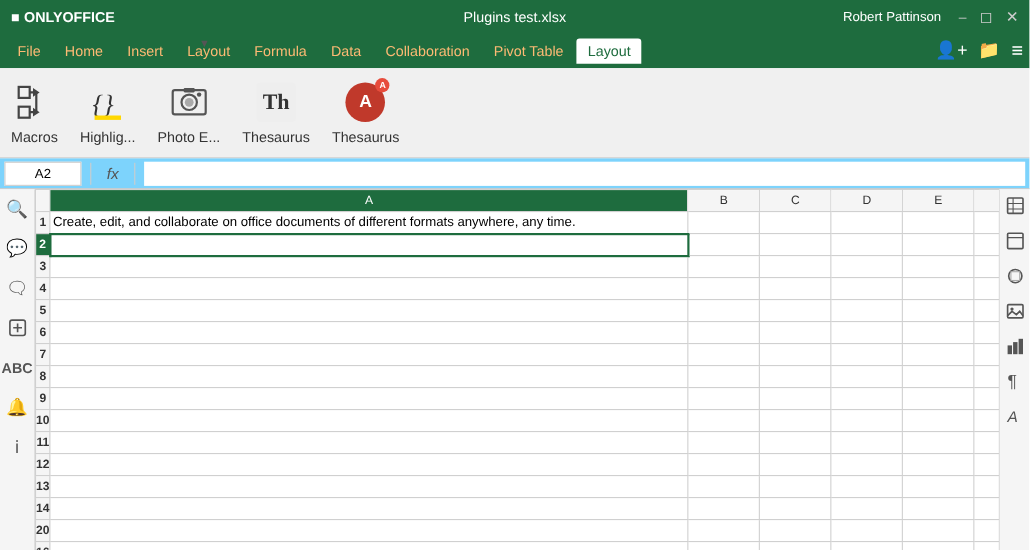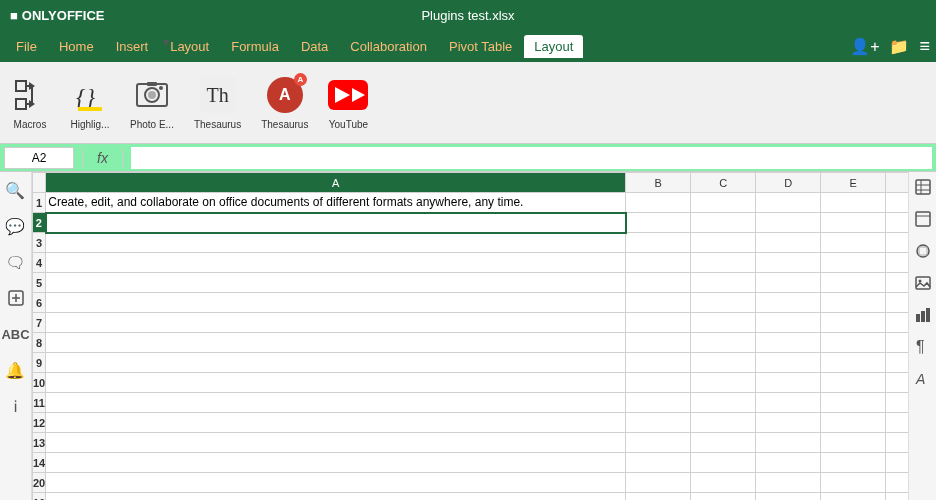--- a/index.html
+++ b/index.html
@@ -74,21 +74,21 @@
     }
     .ribbon-icon {
       width: 40px;
       height: 40px;
       display: flex;
       align-items: center;
       justify-content: center;
       font-size: 24px;
     }
     .ribbon-label {
-      font-size: 10px;
+      font-size: 13px;
       color: #333;
       text-align: left;
     }
 
     
     .yt-icon {
       width: 36px;
       height: 26px;
       background: #ff0000;
       border-radius: 5px;
@@ -132,21 +132,21 @@
       color: #fff;
       font-size: 9px;
       display: flex;
       align-items: center;
       justify-content: center;
     }
 
     
     #formulabar {
       height: 28px;
-      background: #86efac;
+      background: #7dd3fc;
       border-bottom: 1px solid #ccc;
       display: flex;
       align-items: center;
       padding: 0 4px;
       gap: 4px;
     }
     #cell-ref {
       width: 70px;
       height: 22px;
       border: 1px solid #ccc;
@@ -314,34 +314,42 @@
     
     .th-icon {
       width: 36px;
       height: 36px;
       background: #eee;
       border-radius: 4px;
       display: flex;
       align-items: center;
       justify-content: center;
       font-size: 20px;
-      font-weight: normal;
+      font-weight: bold;
       color: #333;
       font-family: Georgia, serif;
     }
   </style>
 </head>
 <body>
 
 <div id="titlebar">
   <div class="logo">
     <span style="color:#fff; font-weight:bold; font-size:13px;">■</span>
     <span>ONLYOFFICE</span>
   </div>
   <div style="position:absolute;left:50%;transform:translateX(-50%); font-size:13px; color:#fff;">Plugins test.xlsx</div>
+  <div style="display:flex;align-items:center;gap:16px;">
+    <span style="font-size:12px;color:#fff;">Robert Pattinson</span>
+    <div class="win-controls">
+      <span style="color:#ccc;font-size:14px;">⎯</span>
+      <span style="color:#ccc;font-size:14px;">◻</span>
+      <span style="color:#ccc;font-size:14px;">✕</span>
+    </div>
+  </div>
 </div>
 
 <div id="menubar">
   <div class="menu-item">File</div>
   <div class="menu-item">Home</div>
   <div class="menu-item">Insert</div>
   <div class="menu-item">Layout</div>
   <div class="menu-item">Formula</div>
   <div class="menu-item">Data</div>
   <div class="menu-item">Collaboration</div>
@@ -405,28 +413,20 @@
   <div class="ribbon-group" style="position:relative;">
     <div class="ribbon-icon" style="position:relative;">
       <div class="translator-icon">
         A
         <div class="translator-badge" style="position:absolute;top:-4px;right:-4px;width:13px;height:13px;background:#e74c3c;border-radius:50%;color:#fff;font-size:8px;display:flex;align-items:center;justify-content:center;">A</div>
       </div>
     </div>
     <div class="ribbon-label">Thesaurus</div>
   </div>
 
-  <div class="ribbon-group">
-    <div class="ribbon-icon" style="display:flex;align-items:center;justify-content:center;">
-      <div class="yt-icon" style="width:42px;height:30px;background:#ff0000;border-radius:6px;display:flex;align-items:center;justify-content:center;">
-        <span style="width:0;height:0;border-style:solid;border-width:8px 0 8px 15px;border-color:transparent transparent transparent #fff;margin-left:3px;display:inline-block;"></span>
-      </div>
-    </div>
-    <div class="ribbon-label">YouTube</div>
-  </div>
 </div>
 
 <div id="formulabar">
   <input type="text" id="cell-ref" value="A2" style="width: 70px; height: 22px; border: 1px solid rgb(204, 204, 204); padding: 0px 4px; font-size: 12px; text-align: center; outline: none;">
   <div id="formula-divider" style="height:20px;width:1px;background:#ccc;margin:0 4px;"></div>
   <span id="fx-label" style="font-size:14px;color:#555;font-style:italic;margin:0 6px;">fx</span>
   <div id="formula-divider2" style="height:20px;width:1px;background:#ccc;margin:0 4px;"></div>
   <input type="text" id="formula-input" style="flex: 1 1 0%; height: 22px; border: none; outline: none; font-size: 12px; padding: 0px 4px;">
 </div>
 

